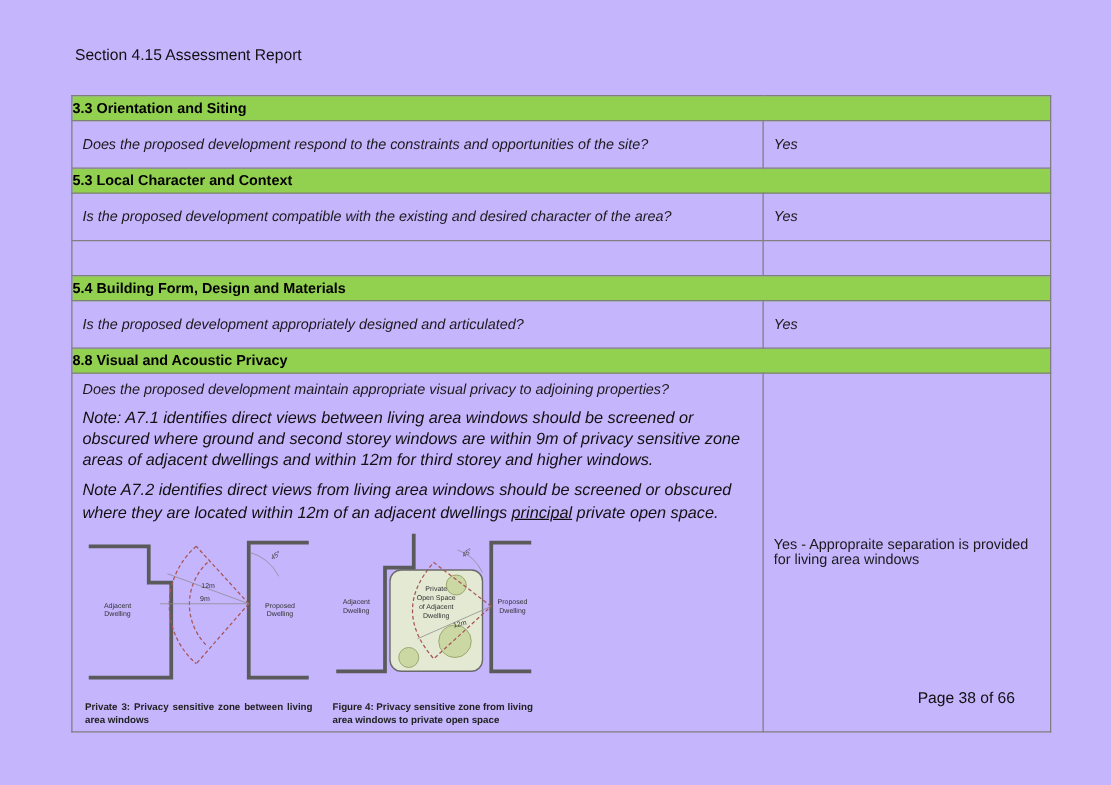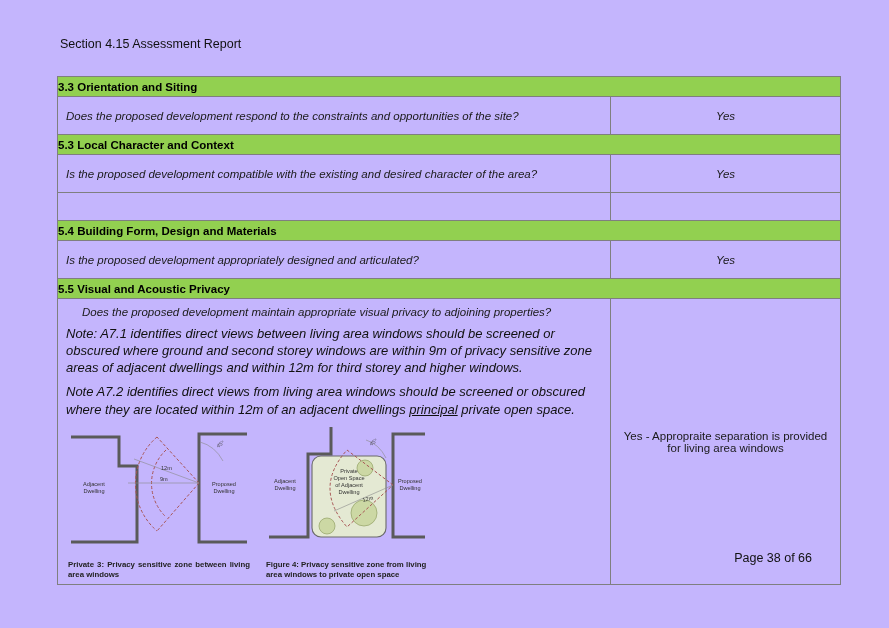--- a/index.html
+++ b/index.html
@@ -45,31 +45,30 @@
     color: #000;
   }
   .question-cell {
     font-style: italic;
     font-size: 11.5px;
     padding: 2px 8px !important;
   }
   .q-row td { height: 33px; font-style: italic; }
   .empty-row td { height: 27px; }
   .answer-cell {
-    text-align: center;
     font-size: 11.5px;
     padding: 2px 8px !important;
   }
   .big-row > td { height: 249px; vertical-align: top; }
   .big-row > td.answer-cell { vertical-align: middle; }
   .big-left { padding: 5px 8px 4px 8px !important; }
   .privacy-question {
     font-style: italic;
     font-size: 11.5px;
-    margin: 2px 0 7px 16px;
+    margin: 2px 0 7px 0;
   }
   .note {
     font-style: italic;
     font-size: 13px;
     line-height: 1.32;
     margin: 0 0 7px 0;
     color: #111;
   }
   .figures {
     display: flex;
@@ -134,21 +133,21 @@
         <td></td>
       </tr>
       <tr class="section-row">
         <td colspan="2">5.4 Building Form, Design and Materials</td>
       </tr>
       <tr class="q-row">
         <td class="question-cell">Is the proposed development appropriately designed and articulated?</td>
         <td class="answer-cell">Yes</td>
       </tr>
       <tr class="section-row">
-        <td colspan="2">5.5 Visual and Acoustic Privacy</td>
+        <td colspan="2">8.8 Visual and Acoustic Privacy</td>
       </tr>
       <tr class="big-row">
         <td class="big-left">
           <div class="privacy-question">Does the proposed development maintain appropriate visual privacy to adjoining properties?</div>
           <div class="note">Note: A7.1 identifies direct views between living area windows should be screened or obscured where ground and second storey windows are within 9m of privacy sensitive zone areas of adjacent dwellings and within 12m for third storey and higher windows.</div>
           <div class="note"><span>Note A7.2 identifies direct views from living area windows should be screened or obscured where they are located within 12m of an adjacent dwellings </span><span style="text-decoration:underline">principal</span><span> private open space.</span></div>
 
           <div class="figures">
 
             <div class="figure-block">

